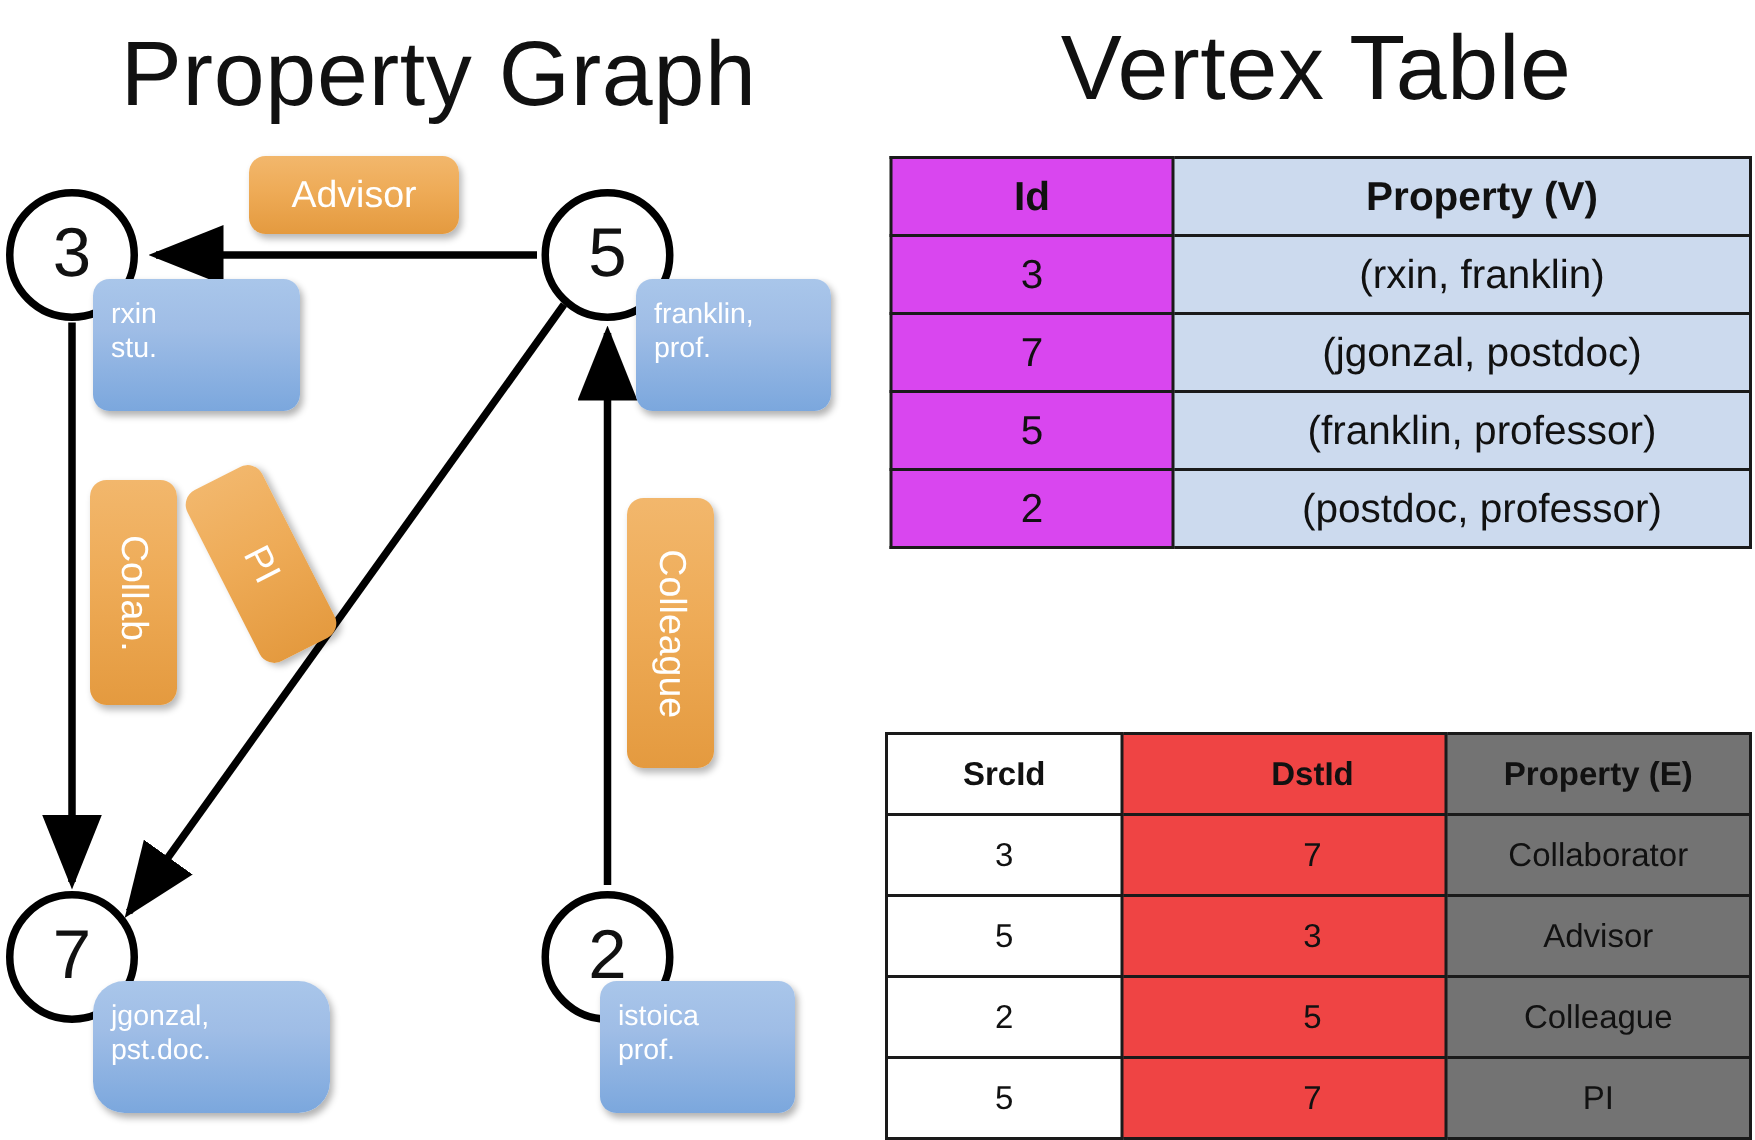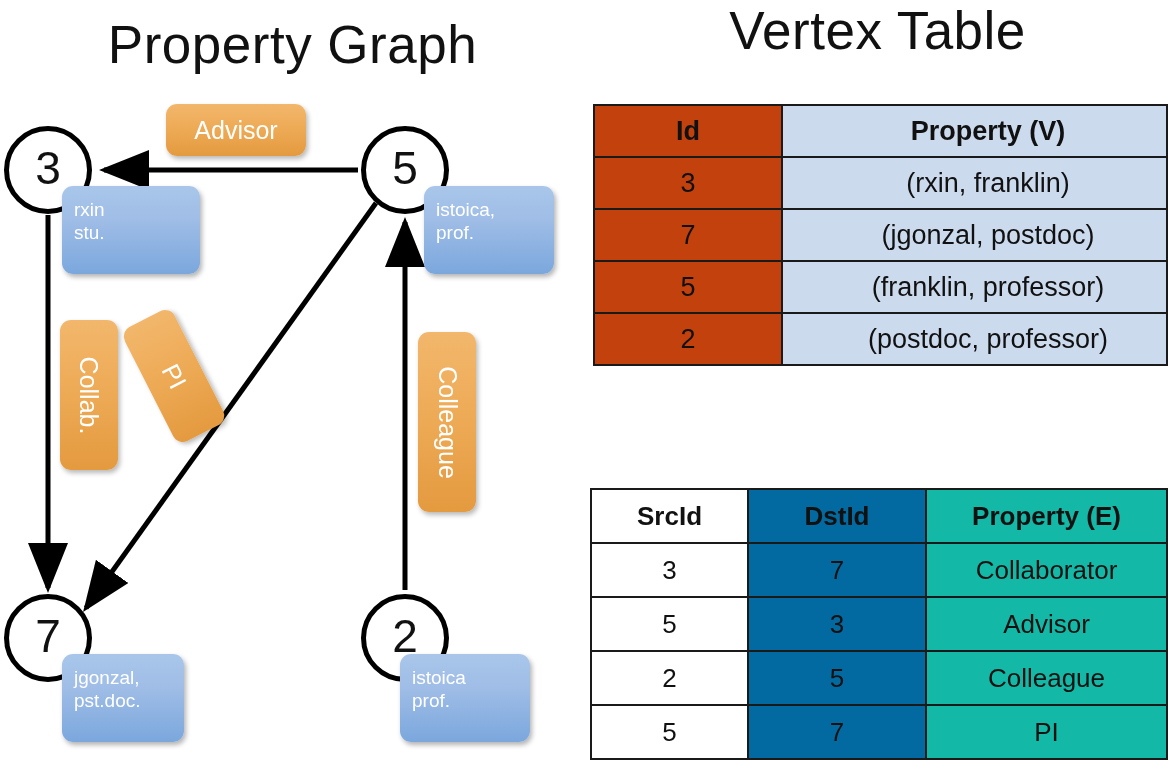--- a/index.html
+++ b/index.html
@@ -5,28 +5,28 @@
   html,body{margin:0;padding:0;background:#ffffff;}
   body{width:1170px;height:760px;overflow:hidden;
        font-family:"Liberation Sans", sans-serif;color:#000;}
   #root{position:relative;width:1170px;height:760px;}
 
   
   .title{
     position:absolute;
     font-family:"Liberation Sans", sans-serif;
     font-weight:300;
-    font-size:53px;
+    font-size:61px;
     letter-spacing:0.5px;
     color:#111;
     white-space:nowrap;
     text-align:center;
   }
   #title-property-graph{left:0;top:14px;width:585px;}
-  #title-vertex-table{left:585px;top:0;width:585px;}
+  #title-vertex-table{left:585px;top:10px;width:585px;}
   #title-edge-table{left:585px;top:400px;width:585px;}
 
   
   #graph-svg{position:absolute;left:0;top:0;width:585px;height:760px;}
 
   
   .node{
     position:absolute;
     width:88px;height:88px;
     border:5px solid #000;
@@ -56,21 +56,21 @@
     font-family:"Liberation Sans", sans-serif;
     font-weight:300;
     font-size:19px;
     line-height:1.22;
     padding:12px 0 0 12px;
     box-sizing:border-box;
     white-space:pre-line;
   }
   #prop-rxin    {left:62px; top:186px; width:138px;height:88px;}
   #prop-franklin{left:424px;top:186px; width:130px;height:88px;}
-  #prop-jgonzal {left:62px; top:654px; width:122px;height:88px;}
+  #prop-jgonzal {left:62px; top:654px; width:158px;height:88px;border-radius:21px;}
   #prop-istoica {left:400px;top:654px; width:130px;height:88px;}
 
   
   .edge-label{
     position:absolute;
     border-radius:11px;
     background:linear-gradient(to bottom,#f2b76c 0%,#eeab57 45%,#e49a3f 100%);
     box-shadow:2px 3px 5px rgba(0,0,0,0.28);
     color:#ffffff;
     font-family:"Liberation Sans", sans-serif;
@@ -103,28 +103,28 @@
     border:2px solid #1a1a1a;
     text-align:center;
     font-weight:300;
     color:#111;
     padding:0;
   }
   table.grid th{font-weight:700;}
 
   #vertex-table{left:593px;top:104px;width:575px;}
   #vertex-table th,#vertex-table td{height:50px;font-size:27px;}
-  #vertex-table .c-id{width:186px;background:#c2410c;}
+  #vertex-table .c-id{width:186px;background:#d946ef;}
   #vertex-table .c-prop{background:#ccdaee;padding-left:27px;}
 
   #edge-table{left:590px;top:488px;width:578px;}
-  #edge-table th,#edge-table td{height:52px;font-size:26px;}
+  #edge-table th,#edge-table td{height:52px;font-size:22px;}
   #edge-table .c-src{width:155px;background:#ffffff;}
-  #edge-table .c-dst{width:176px;background:#0369a1;}
-  #edge-table .c-prop{background:#14b8a6;margin-top:36px;}
+  #edge-table .c-dst{width:176px;background:#ef4444;padding-left:38px;}
+  #edge-table .c-prop{background:#737373;margin-top:36px;}
 </style>
 </head>
 <body>
 
 <div id="root">
 
   <div class="title" id="title-property-graph">Property Graph</div>
   <div class="title" id="title-vertex-table">Vertex Table</div>
 
   <svg id="graph-svg" viewBox="0 0 585 760">
@@ -151,21 +151,21 @@
   </div>
   <div class="node" id="node-7">
     <span>7</span>
   </div>
   <div class="node" id="node-2">
     <span>2</span>
   </div>
 
   <div class="prop-box" id="prop-rxin">rxin
 stu.</div>
-  <div class="prop-box" id="prop-franklin">istoica,
+  <div class="prop-box" id="prop-franklin">franklin,
 prof.</div>
   <div class="prop-box" id="prop-jgonzal">jgonzal,
 pst.doc.</div>
   <div class="prop-box" id="prop-istoica">istoica
 prof.</div>
 
   <div class="edge-label" id="lbl-advisor">
     <span class="htext">Advisor</span>
   </div>
   <div class="edge-label" id="lbl-collab">

